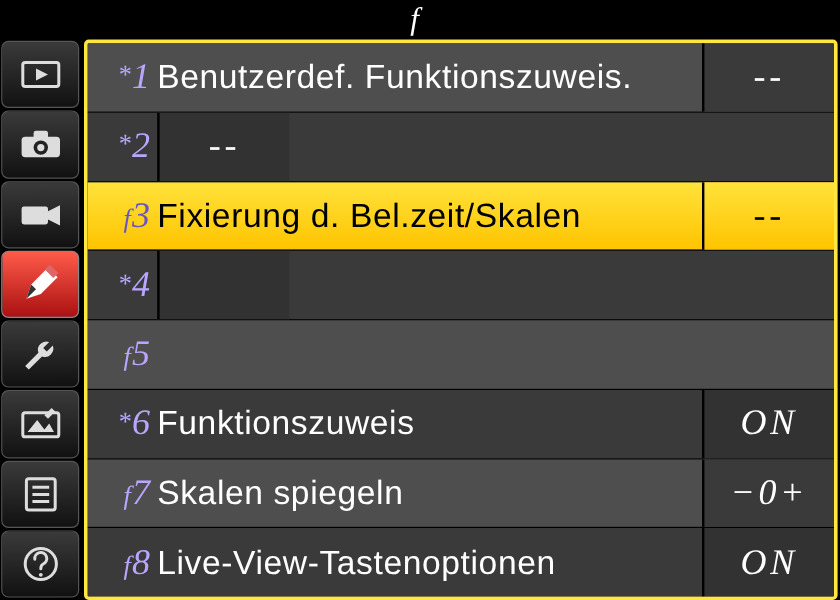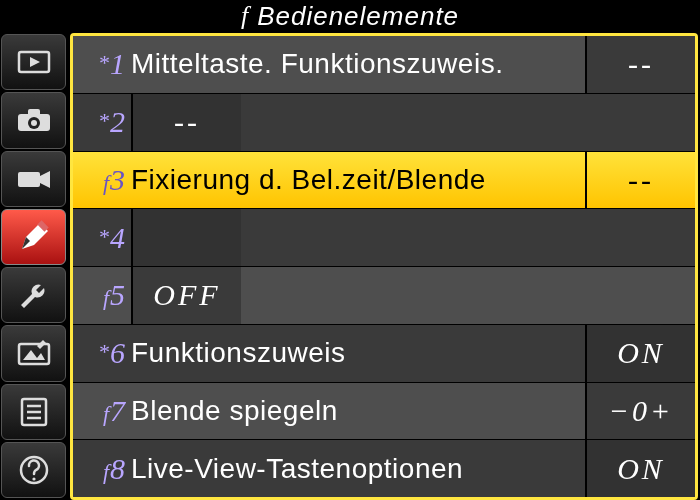--- a/index.html
+++ b/index.html
@@ -31,21 +31,20 @@
   .row:not(.selected) .value { color:#fff; background:#3a3a3a; }
   .row.selected .value { color:#000; background:linear-gradient(#ffe23a,#ffc400); }
   .row.alt:not(.selected) .value { background:#323232; }
 </style>
 </head>
 <body>
 
 <div class="screen">
   <div class="header">
     <span class="hprefix">f</span>
-    <span>Bedienelemente</span>
   </div>
   <div class="body">
     <div class="sidebar">
       <div class="sb-item">
         <svg width="36" height="28" viewBox="0 0 36 28">
             <rect x="3" y="4" width="30" height="20" rx="2" fill="none" stroke="#ddd" stroke-width="2.5"></rect>
             <polygon points="14,9 14,19 24,14" fill="#ddd"></polygon>
           </svg>
       </div>
       <div class="sb-item">
@@ -96,66 +95,65 @@
             <circle cx="16" cy="25" r="1.6" fill="#ddd"></circle>
           </svg>
       </div>
     </div>
     <div class="main">
       <div class="row">
         <div class="code ast">
             <span class="pre">*</span>
             <span class="num">1</span>
           </div>
-        <div class="label">Mitteltaste. Funktionszuweis.</div>
+        <div class="label">Benutzerdef. Funktionszuweis.</div>
         <div class="value">--</div>
       </div>
       <div class="row alt">
         <div class="code ast">
             <span class="pre">*</span>
             <span class="num">2</span>
           </div>
         <div class="value">--</div>
       </div>
       <div class="row selected">
         <div class="code">
             <span class="pre">f</span>
             <span class="num">3</span>
           </div>
-        <div class="label">Fixierung d. Bel.zeit/Blende</div>
+        <div class="label">Fixierung d. Bel.zeit/Skalen</div>
         <div class="value">--</div>
       </div>
       <div class="row alt">
         <div class="code ast">
             <span class="pre">*</span>
             <span class="num">4</span>
           </div>
         <div class="value"></div>
       </div>
       <div class="row">
         <div class="code">
             <span class="pre">f</span>
             <span class="num">5</span>
           </div>
-        <div class="value">OFF</div>
       </div>
       <div class="row alt">
         <div class="code ast">
             <span class="pre">*</span>
             <span class="num">6</span>
           </div>
         <div class="label">Funktionszuweis</div>
         <div class="value">ON</div>
       </div>
       <div class="row">
         <div class="code">
             <span class="pre">f</span>
             <span class="num">7</span>
           </div>
-        <div class="label">Blende spiegeln</div>
+        <div class="label">Skalen spiegeln</div>
         <div class="value">−0+</div>
       </div>
       <div class="row alt">
         <div class="code">
             <span class="pre">f</span>
             <span class="num">8</span>
           </div>
         <div class="label">Live-View-Tastenoptionen</div>
         <div class="value">ON</div>
       </div>

